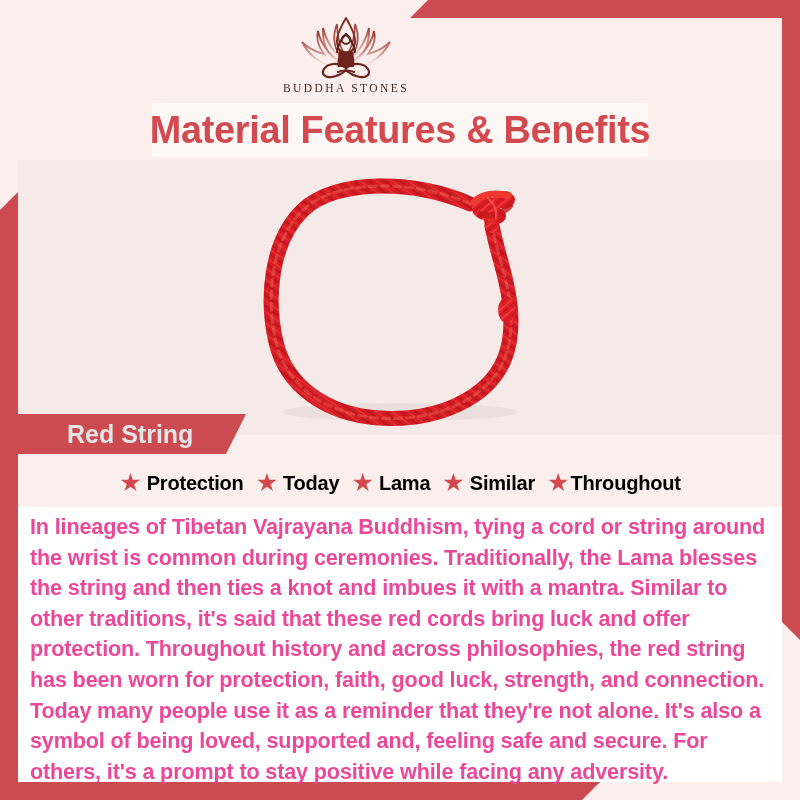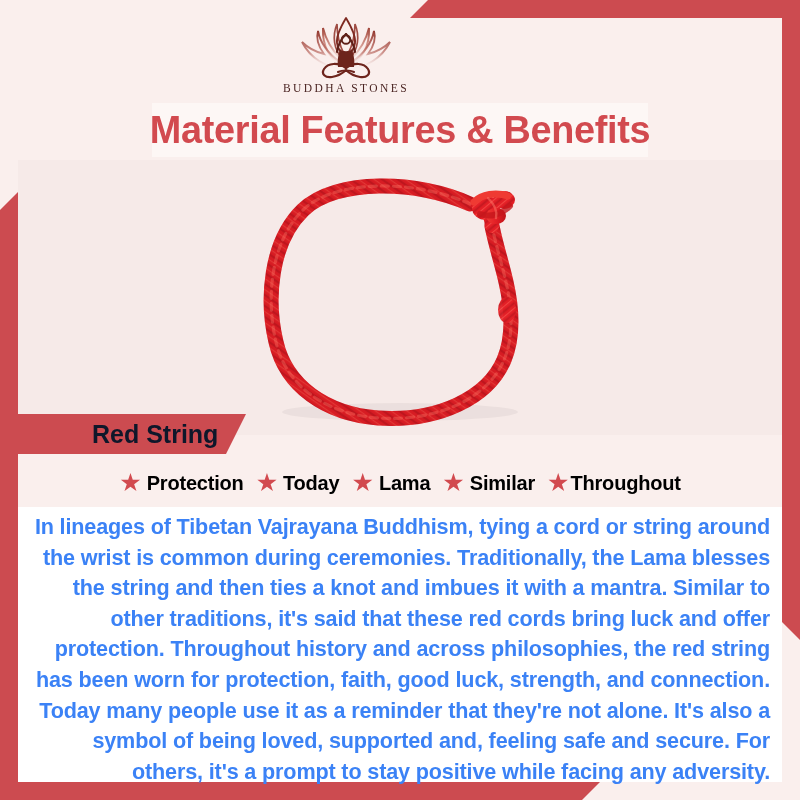--- a/index.html
+++ b/index.html
@@ -133,25 +133,25 @@
     top: 414px;
     left: 18px;
     height: 40px;
     width: 228px;
     background: #cc4b50;
     clip-path: polygon(0 0, 100% 0, calc(100% - 20px) 100%, 0 100%);
     display: flex;
     align-items: center;
   }
   #ribbon-text {
-    margin-left: 74px;
+    margin-left: 49px;
     font-family: "Liberation Sans Narrow", "Liberation Sans", sans-serif;
     font-size: 25px;
     font-weight: bold;
-    color: #0f172a;
+    color: #e5e5e5;
     white-space: nowrap;
   }
 
   
   #benefits {
     position: absolute;
     top: 462px;
     left: 18px;
     width: 764px;
     height: 42px;
@@ -190,24 +190,24 @@
     height: 275px;
     background: #ffffff;
     box-sizing: border-box;
     padding: 5px 12px 0 12px;
   }
   #description-text {
     font-family: "Liberation Sans Narrow", "Liberation Sans", sans-serif;
     font-size: 21.6px;
     font-weight: bold;
     line-height: 30.6px;
-    color: #3b82f6;
+    color: #ec4899;
     letter-spacing: -0.15px;
     margin: 0;
-    text-align: right;
+    text-align: left;
   }
 </style>
 </head>
 <body>
 
 <div id="infographic">
 
   <div class="deco" id="deco-top"></div>
   <div class="deco" id="deco-right"></div>
   <div class="deco" id="deco-left"></div>

